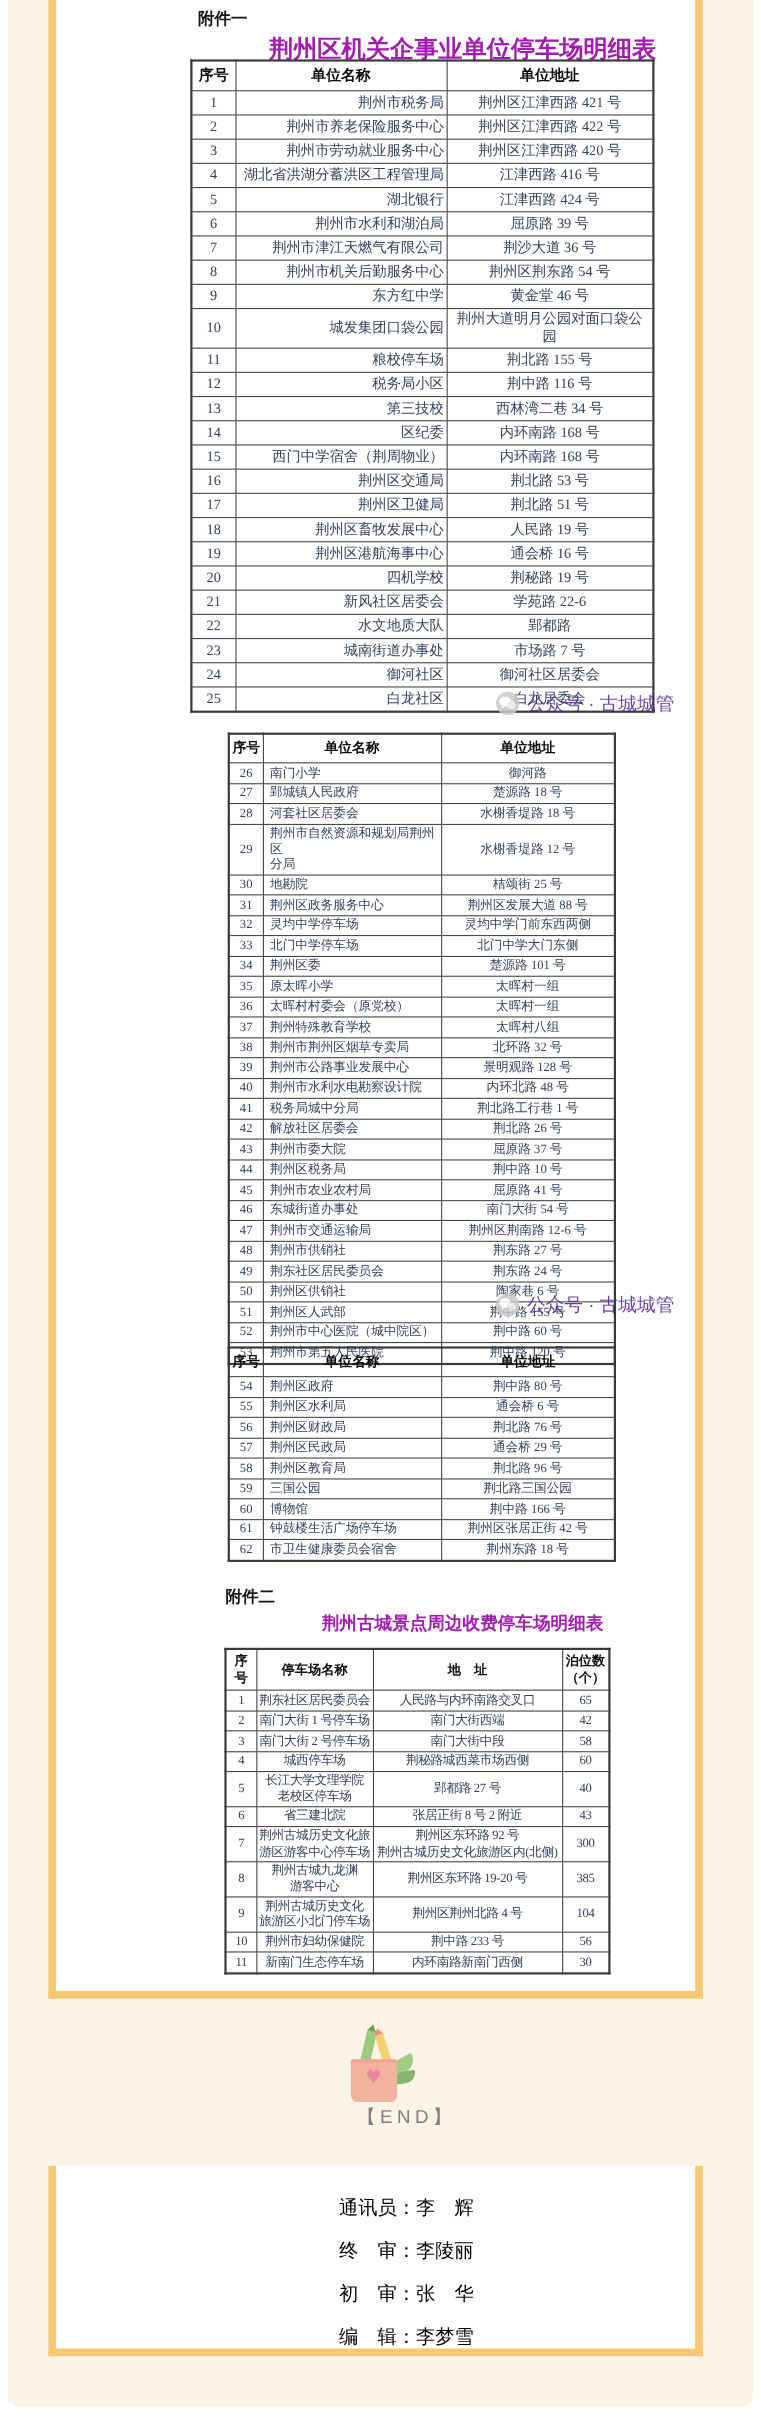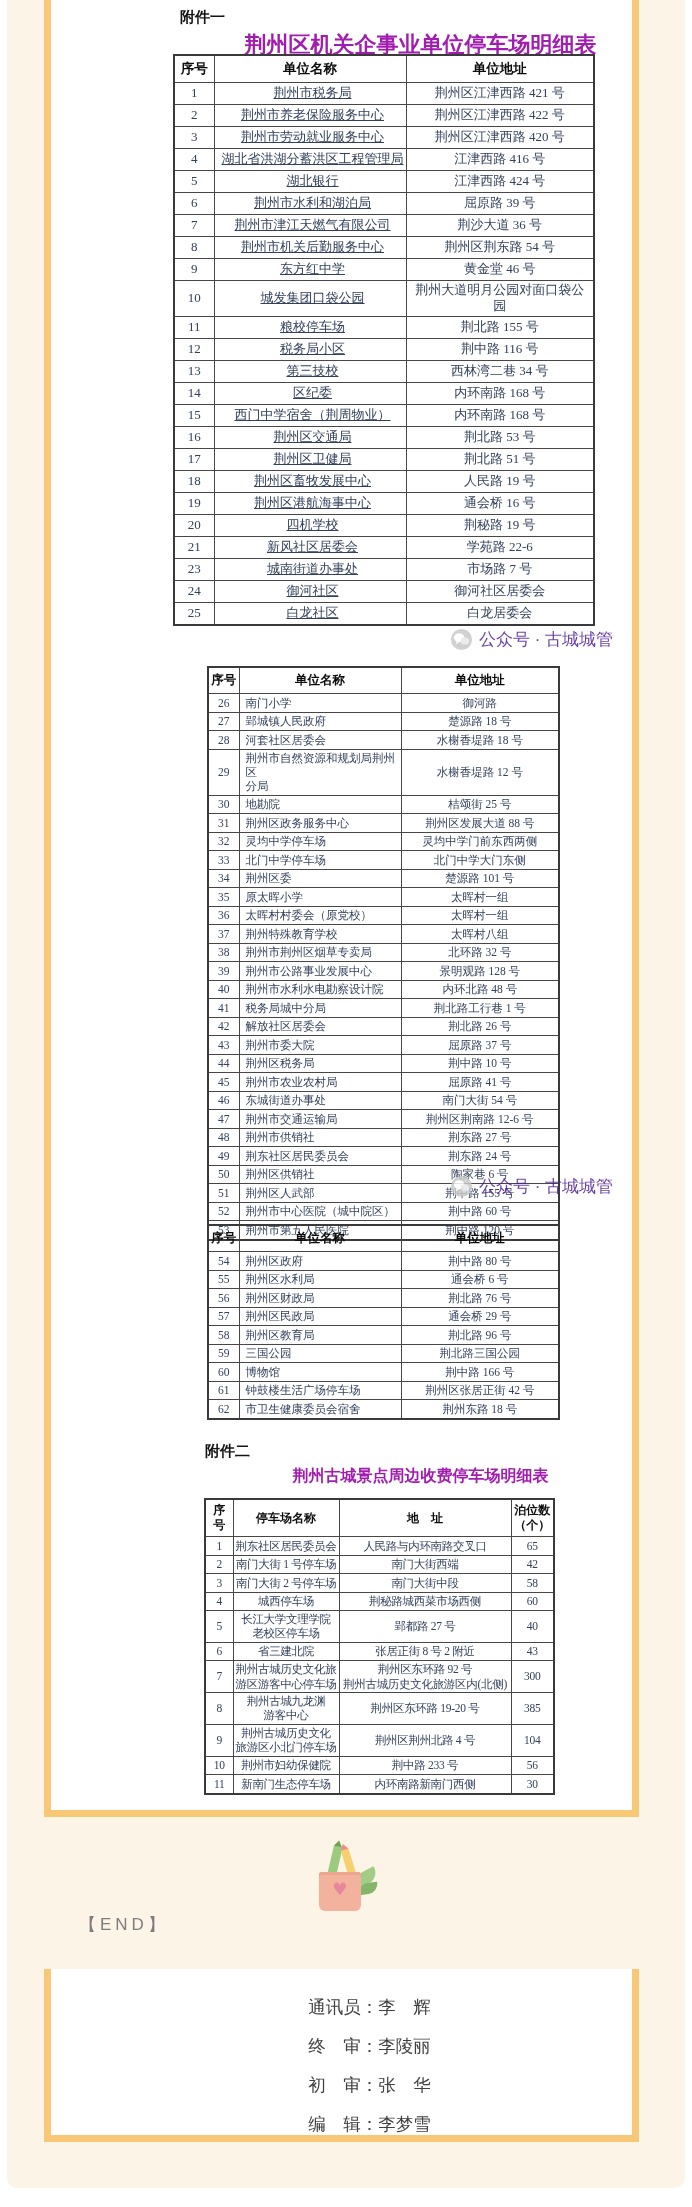--- a/index.html
+++ b/index.html
@@ -22,38 +22,38 @@
 
   table{border-collapse:collapse;table-layout:fixed;color:#33415c;border:2px solid #3a3a3a;}
   th,td{border:1px solid #474747;text-align:center;padding:1px 2px;white-space:pre-line;
         overflow:hidden;line-height:1.25;}
   th{color:#0d0d0d;font-family:"Liberation Sans","DejaVu Sans",sans-serif;font-weight:bold;}
   td{font-family:"Liberation Serif","DejaVu Serif",serif;}
 
   .t1{width:420px;}
   .t1 th{height:24px;font-size:13.5px;}
   .t1 td{height:19px;font-size:13px;}
-  .t1 td:nth-child(2){text-align:center;padding-left:7px;text-decoration:underline;}
+  .t1 td:nth-child(2){text-align:right;padding-left:7px;}
 
   .t23{width:351px;}
   .t23 th{height:23px;font-size:12.5px;}
   .t23 td{height:15.5px;font-size:11.5px;}
   .t23 td:nth-child(2){text-align:left;padding-left:6px;margin-left:28px;}
 
   .t4{width:349px;}
   .t4 th{height:34px;font-size:12px;vertical-align:middle;}
   .t4 td{height:15.5px;font-size:11.5px;letter-spacing:-0.3px;}
 
   .watermark{display:flex;align-items:center;gap:6px;color:#4c1d95;opacity:0.85;
         font-family:"Liberation Sans","DejaVu Sans",sans-serif;font-size:17px;white-space:nowrap;}
   .wm-icon{width:23px;height:23px;flex:0 0 auto;}
 
-  .end-label{left:51px;width:581px;top:1913px;color:#7d7d7d;
+  .end-label{left:51px;width:581px;top:1913px;text-align:center;color:#7d7d7d;
         font-family:"Liberation Sans","DejaVu Sans",sans-serif;font-size:17px;letter-spacing:4px;}
-  .credits{left:51px;top:1988px;width:581px;text-align:center;color:#404040;
+  .credits{left:51px;top:1988px;width:581px;text-align:center;color:#000000;
         font-family:"Liberation Sans","DejaVu Sans",sans-serif;font-size:17.5px;line-height:39px;}
 
   
   .illus{left:306px;top:1845px;width:80px;height:68px;}
   .illus *{position:absolute;}
   .pencil-green{left:24px;top:0px;width:9px;height:36px;background:#9ccb7f;border-radius:2px;
         transform:rotate(13deg);}
   .pencil-green:before{content:"";position:absolute;left:0;top:-5px;width:0;height:0;
         border-left:4.5px solid transparent;border-right:4.5px solid transparent;border-bottom:6px solid #6fa457;}
   .pencil-yellow{left:39px;top:3px;width:8px;height:32px;background:#f6cf6f;border-radius:2px;
@@ -195,20 +195,25 @@
               <td>20</td>
               <td>四机学校</td>
               <td>荆秘路 19 号</td>
             </tr>
             <tr>
               <td>21</td>
               <td>新风社区居委会</td>
               <td>学苑路 22-6</td>
             </tr>
             <tr>
+              <td>22</td>
+              <td>水文地质大队</td>
+              <td>郢都路</td>
+            </tr>
+            <tr>
               <td>23</td>
               <td>城南街道办事处</td>
               <td>市场路 7 号</td>
             </tr>
             <tr>
               <td>24</td>
               <td>御河社区</td>
               <td>御河社区居委会</td>
             </tr>
             <tr>

